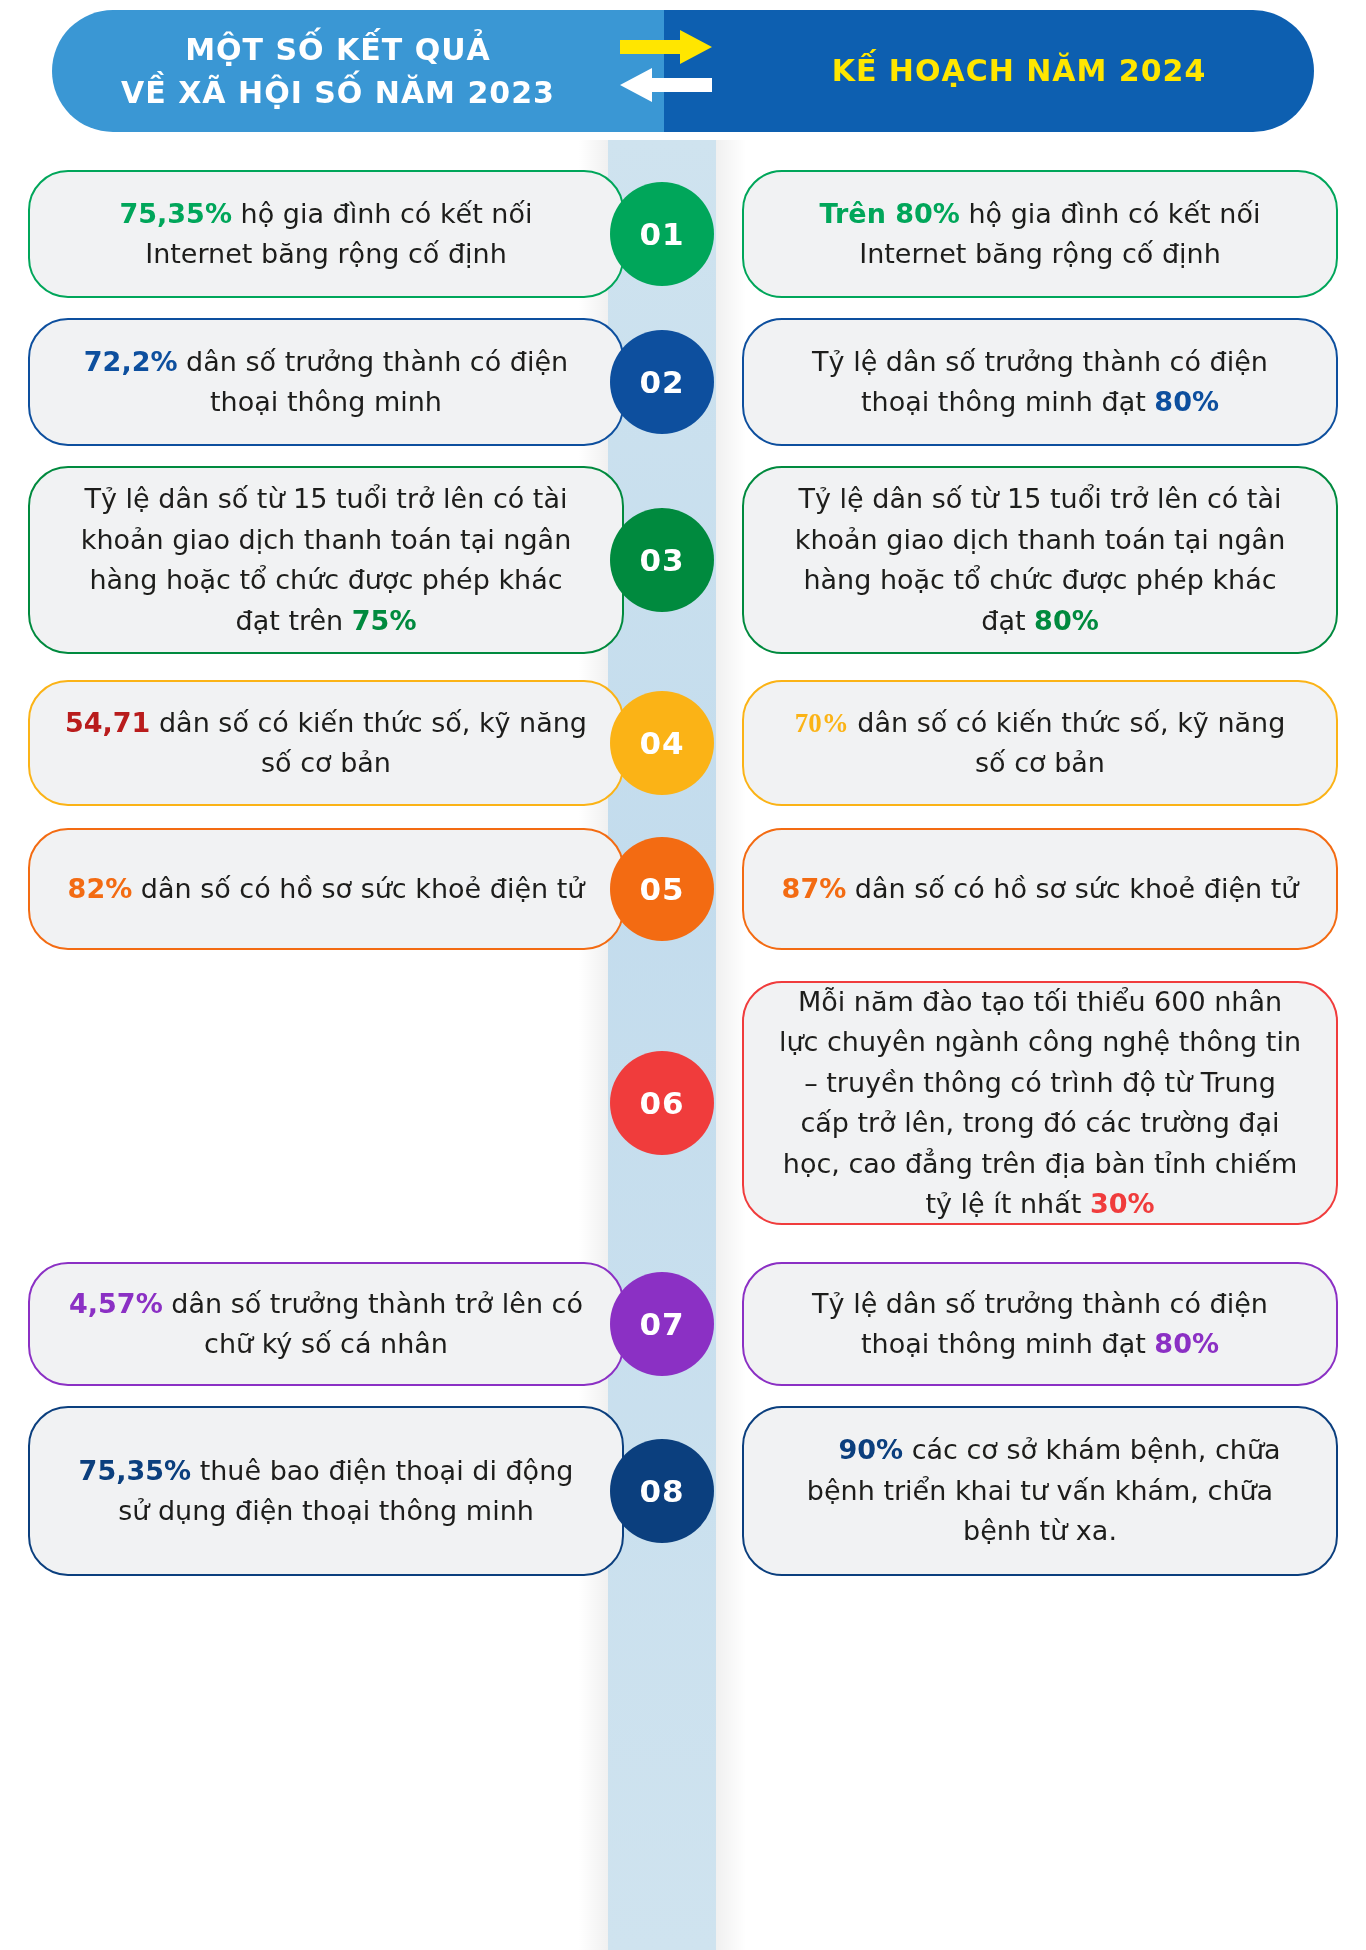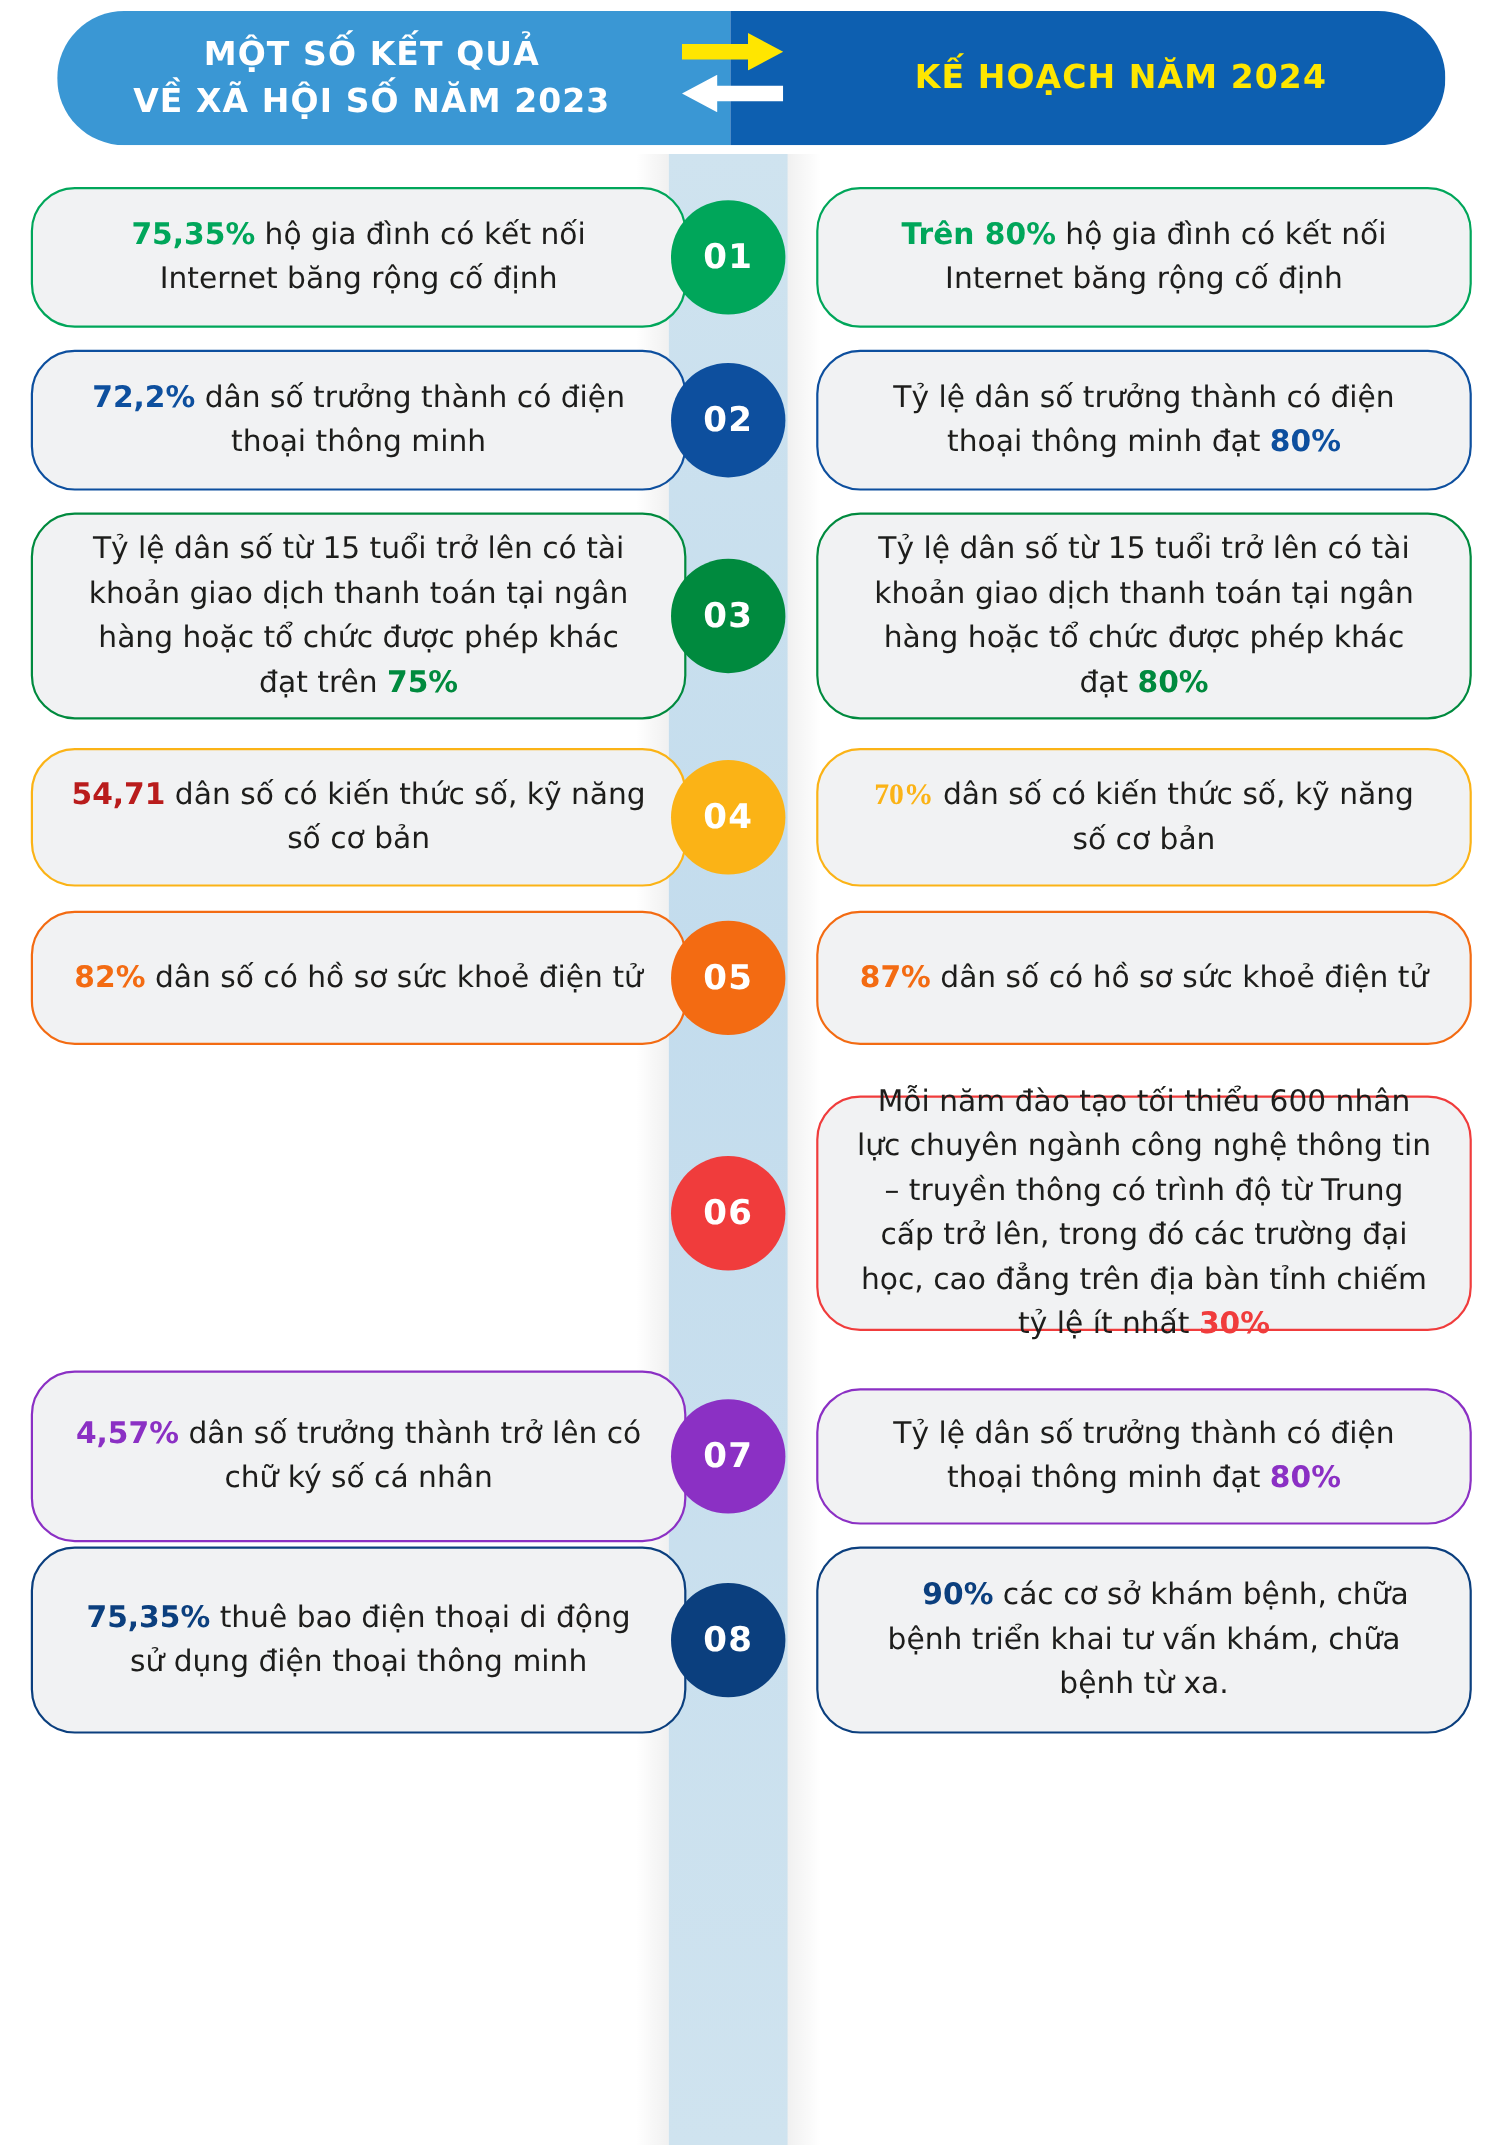--- a/index.html
+++ b/index.html
@@ -215,27 +215,27 @@
       <div class="row" style="top: 828px; height: 122px;">
         <div class="card left" style="height: 122px; border: 2px solid rgb(243, 107, 18);">
           <span class="card-text"><b style="color: rgb(243, 107, 18);">82%</b> dân số có hồ sơ sức khoẻ điện tử</span>
         </div>
         <div class="card right" style="height: 122px; border: 2px solid rgb(243, 107, 18);">
           <span class="card-text"><b style="color: rgb(243, 107, 18);">87%</b> dân số có hồ sơ sức khoẻ điện tử</span>
         </div>
         <div class="badge" style="background: rgb(243, 107, 18); top: 9px;">05</div>
       </div>
       <div class="row" style="top: 968px; height: 270px;">
-        <div class="card right" style="height: 214px; border: 2px solid rgb(240, 60, 60);">
+        <div class="card right" style="height: 244px; border: 2px solid rgb(240, 60, 60);">
           <span class="card-text">Mỗi năm đào tạo tối thiểu 600 nhân lực chuyên ngành công nghệ thông tin – truyền thông có trình độ từ Trung cấp trở lên, trong đó các trường đại học, cao đẳng trên địa bàn tỉnh chiếm tỷ lệ ít nhất <b style="color: rgb(240, 60, 60);">30%</b></span>
         </div>
         <div class="badge" style="background: rgb(240, 60, 60); top: 83px;">06</div>
       </div>
       <div class="row" style="top: 1262px; height: 124px;">
-        <div class="card left" style="height: 156px; border: 2px solid rgb(139, 48, 196);">
+        <div class="card left" style="height: 124px; border: 2px solid rgb(139, 48, 196);">
           <span class="card-text"><b style="color: rgb(139, 48, 196);">4,57%</b> dân số trưởng thành trở lên có chữ ký số cá nhân</span>
         </div>
         <div class="card right" style="height: 124px; border: 2px solid rgb(139, 48, 196);">
           <span class="card-text">Tỷ lệ dân số trưởng thành có điện thoại thông minh đạt <b style="color: rgb(139, 48, 196);">80%</b></span>
         </div>
         <div class="badge" style="background: rgb(139, 48, 196); top: 10px;">07</div>
       </div>
       <div class="row" style="top: 1406px; height: 170px; padding-left: 28px;">
         <div class="card left" style="height: 170px; border: 2px solid rgb(11, 63, 126);">
           <span class="card-text"><b style="color: rgb(11, 63, 126);">75,35%</b> thuê bao điện thoại di động sử dụng điện thoại thông minh</span>

